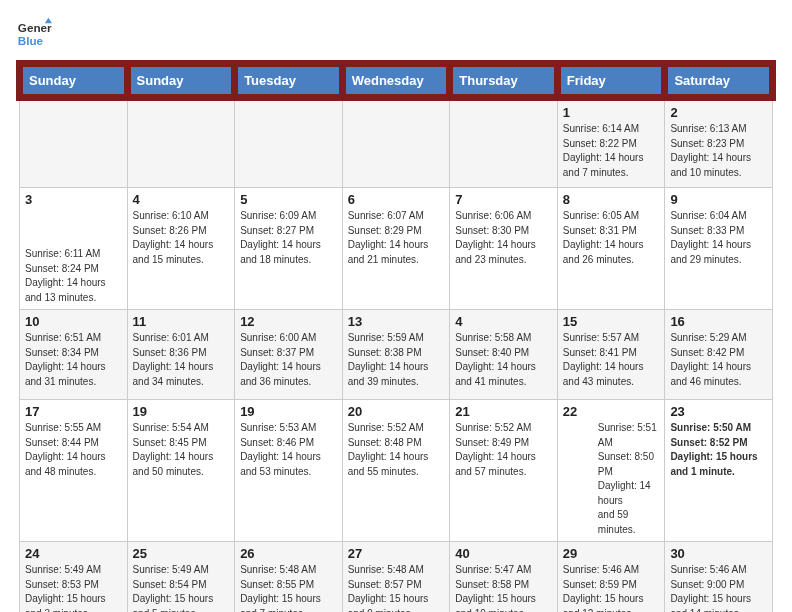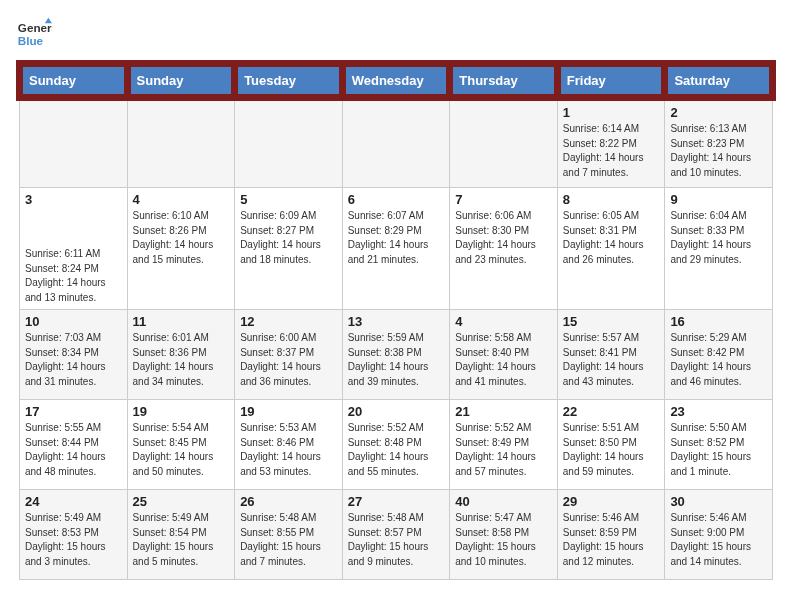--- a/index.html
+++ b/index.html
@@ -180,21 +180,21 @@
           <span class="day-num">9</span>
           <div class="day-info" style="white-space: pre-line;">Sunrise: 6:04 AM
 Sunset: 8:33 PM
 Daylight: 14 hours
 and 29 minutes.</div>
         </td>
       </tr>
       <tr>
         <td>
           <span class="day-num">10</span>
-          <div class="day-info" style="white-space: pre-line;">Sunrise: 7:03 AM
+          <div class="day-info" style="white-space: pre-line;">Sunrise: 6:51 AM
 Sunset: 8:34 PM
 Daylight: 14 hours
 and 31 minutes.</div>
         </td>
         <td>
           <span class="day-num">11</span>
           <div class="day-info" style="white-space: pre-line;">Sunrise: 6:01 AM
 Sunset: 8:36 PM
 Daylight: 14 hours
 and 34 minutes.</div>
@@ -266,28 +266,28 @@
         </td>
         <td>
           <span class="day-num">21</span>
           <div class="day-info" style="white-space: pre-line;">Sunrise: 5:52 AM
 Sunset: 8:49 PM
 Daylight: 14 hours
 and 57 minutes.</div>
         </td>
         <td>
           <span class="day-num">22</span>
-          <div class="day-info" style="white-space: pre-line;">Sunrise: 5:51 AM
+          <div class="day-info" style="white-space: pre-line; margin-left: 35px;">Sunrise: 5:51 AM
 Sunset: 8:50 PM
 Daylight: 14 hours
 and 59 minutes.</div>
         </td>
         <td>
           <span class="day-num">23</span>
-          <div class="day-info" style="white-space: pre-line;">Sunrise: 5:50 AM
+          <div class="day-info" style="white-space: pre-line; font-weight: bold;">Sunrise: 5:50 AM
 Sunset: 8:52 PM
 Daylight: 15 hours
 and 1 minute.</div>
         </td>
       </tr>
       <tr>
         <td>
           <span class="day-num">24</span>
           <div class="day-info" style="white-space: pre-line;">Sunrise: 5:49 AM
 Sunset: 8:53 PM

